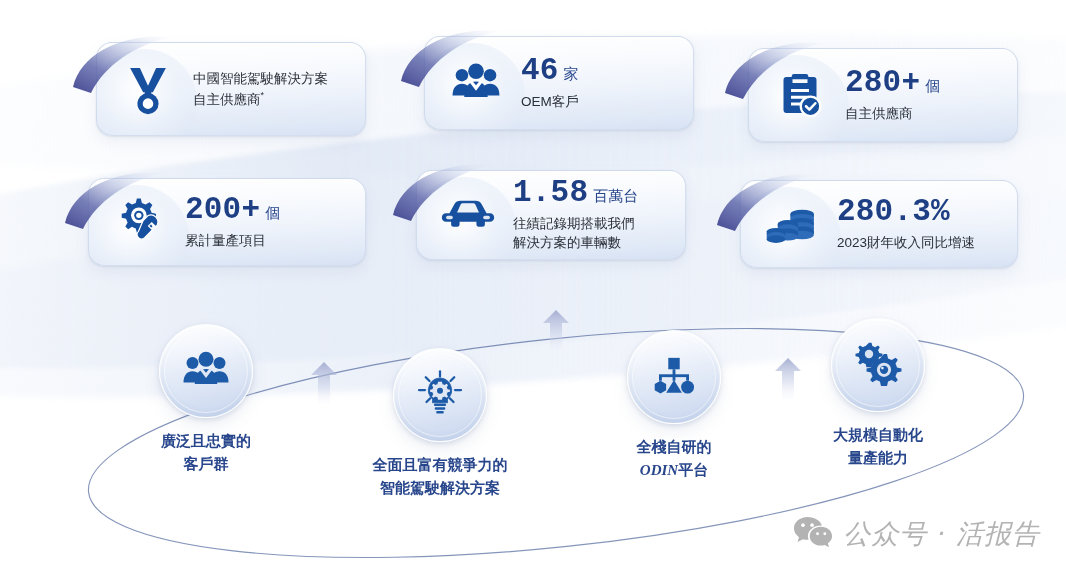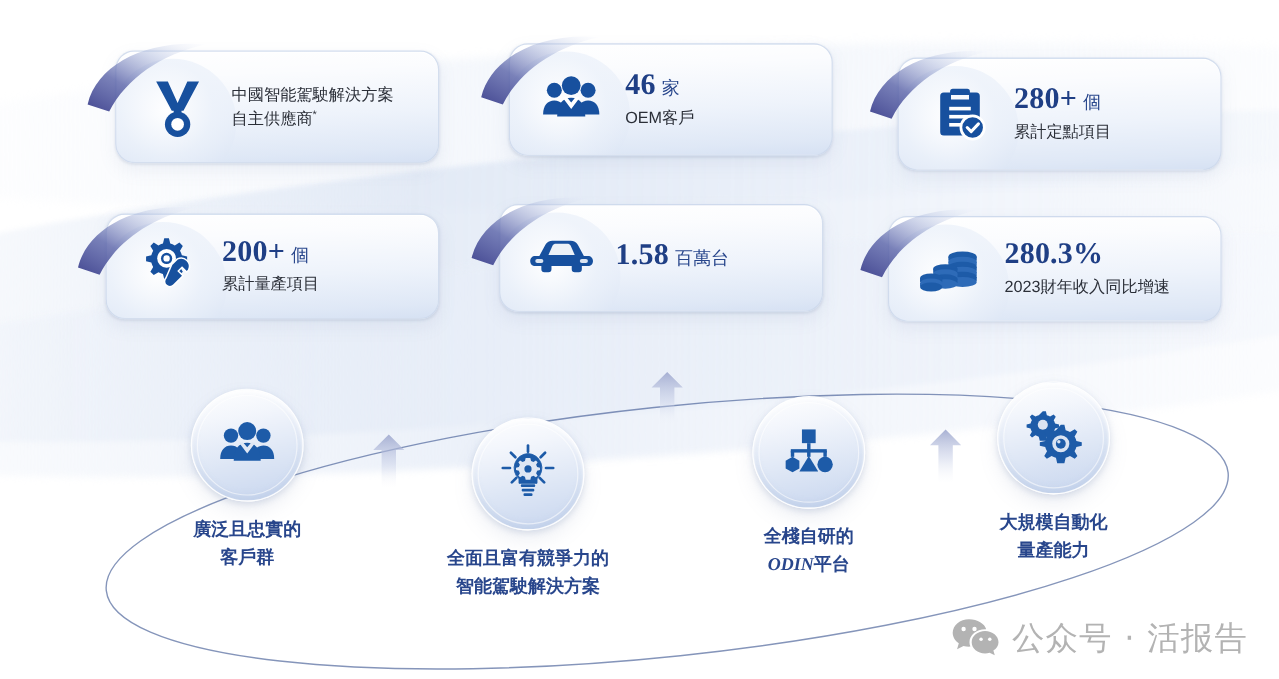--- a/index.html
+++ b/index.html
@@ -123,23 +123,23 @@
     right: 14px;
     top: 50%;
     transform: translateY(-50%);
   }
   .stat-line {
     white-space: nowrap;
     line-height: 1.05;
     margin-bottom: 4px;
   }
   .stat-value {
-    font-family: Liberation Serif, serif;
+    font-family: Liberation Mono, monospace;
     font-weight: bold;
-    font-size: 25px;
+    font-size: 31px;
     color: #1f3f85;
     letter-spacing: 0.2px;
   }
   .stat-value.cjk {
     font-family: "DejaVu Sans", "Liberation Sans", sans-serif;
     font-size: 25px;
     font-weight: bold;
     color: #23458c;
   }
   .stat-unit {
@@ -212,22 +212,23 @@
     position: absolute;
     pointer-events: none;
   }
 
   
   .watermark {
     position: absolute;
     right: 26px;
     bottom: 14px;
     display: flex;
-    align-items: flex-start;
+    align-items: center;
     gap: 10px;
+    font-style: italic;
   }
   .watermark-text {
     font-family: "DejaVu Sans", "Liberation Sans", sans-serif;
     font-size: 27px;
     color: #b3b3b3;
     letter-spacing: 1px;
   }
 </style>
 </head>
 <body>
@@ -319,21 +320,21 @@
         <rect x="20" y="33" width="24" height="4" fill="#ffffff"></rect>
         <rect x="20" y="42" width="14" height="4" fill="#ffffff"></rect>
         <circle cx="46" cy="47" r="13" fill="#17509e" stroke="#ffffff" stroke-width="3"></circle>
         <path d="M40,47 l4.5,4.5 l8,-8.5" fill="none" stroke="#ffffff" stroke-width="3.4" stroke-linecap="round" stroke-linejoin="round"></path>
       </svg>
     </div>
     <div class="card-body">
       <div class="stat-line">
         <span class="stat-value">280+</span><span class="stat-unit">個</span>
       </div>
-      <div class="stat-desc">累計定點項目</div>
+      <div class="stat-desc">自主供應商</div>
     </div>
   </div>
 
   <div class="card" style="left:88px; top:178px; width:276px; height:86px;">
     <div class="card-inner">
       <div class="card-glow"></div>
     </div>
     <svg class="swoosh" viewBox="0 0 120 74">
       <path d="M2,56 C10,22 52,2 100,6 C64,14 34,34 20,62 Z" fill="url(#swooshGrad)"></path>
     </svg>
@@ -368,20 +369,22 @@
         <path d="M6,30 C3,30 1,28 1,25 C1,22 3,20 6,20 L10,20 L16,9 C17.5,6 20,5 23,5 L41,5 C44,5 46.5,6 48,9 L54,20 L58,20 C61,20 63,22 63,25 C63,28 61,30 58,30 L52,30 L52,33 a3,3 0 0 1 -3,3 l-4,0 a3,3 0 0 1 -3,-3 L42,30 L22,30 L22,33 a3,3 0 0 1 -3,3 l-4,0 a3,3 0 0 1 -3,-3 L12,30 Z"></path>
         <path d="M19,19 L23,10 C23.8,8.4 25,8 26.5,8 L37.5,8 C39,8 40.2,8.4 41,10 L45,19 Z" fill="#ffffff" opacity="0.92"></path>
         <rect x="6" y="23" width="8" height="4" rx="2" fill="#ffffff" opacity="0.85"></rect>
         <rect x="50" y="23" width="8" height="4" rx="2" fill="#ffffff" opacity="0.85"></rect>
       </svg>
     </div>
     <div class="card-body">
       <div class="stat-line">
         <span class="stat-value">1.58</span><span class="stat-unit">百萬台</span>
       </div>
+      <div class="stat-desc">往績記錄期搭載我們
+解決方案的車輛數</div>
     </div>
   </div>
 
   <div class="card" style="left:740px; top:180px; width:276px; height:86px;">
     <div class="card-inner">
       <div class="card-glow"></div>
     </div>
     <svg class="swoosh" viewBox="0 0 120 74">
       <path d="M2,56 C10,22 52,2 100,6 C64,14 34,34 20,62 Z" fill="url(#swooshGrad)"></path>
     </svg>

